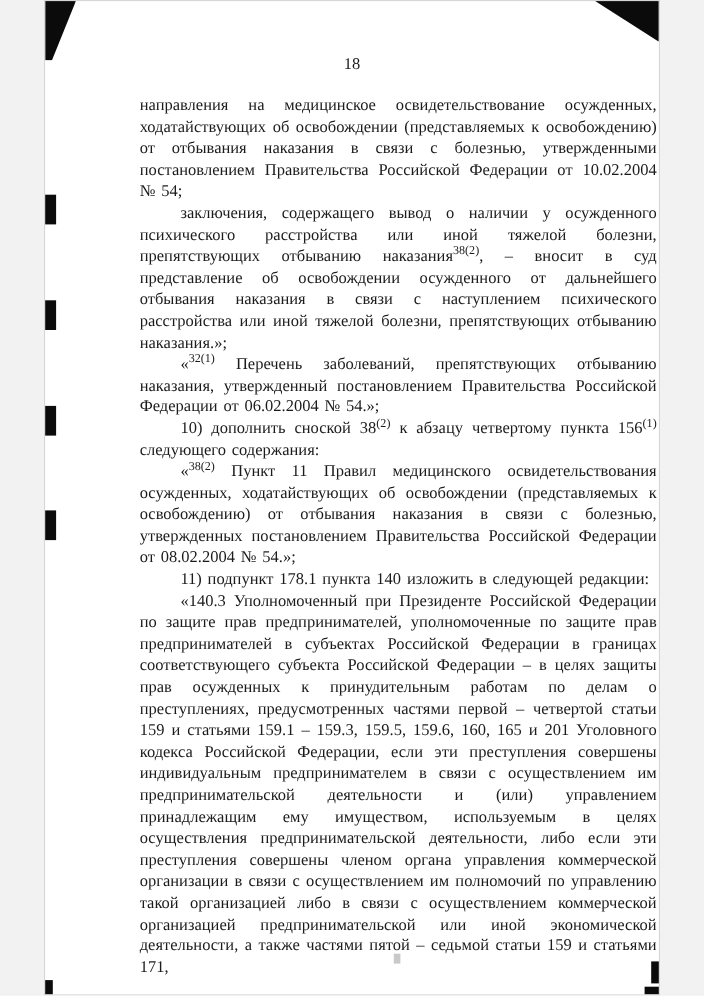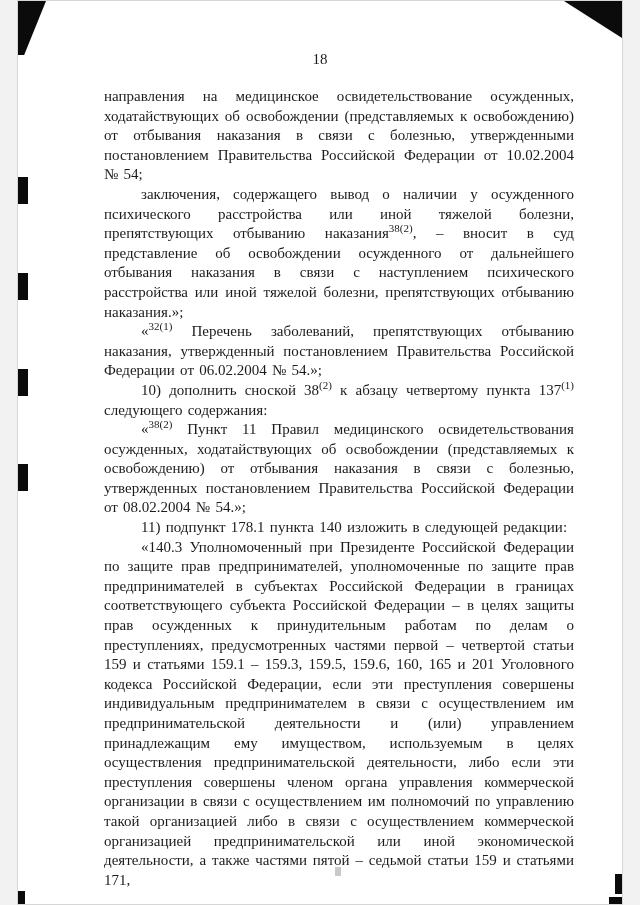--- a/index.html
+++ b/index.html
@@ -1,18 +1,18 @@
 <!DOCTYPE html>
 <html lang="ru"><head>
 <meta charset="utf-8">
 <style>
   html, body { margin: 0; padding: 0; background: #f2f2f2; }
   .page {
     position: relative;
-    width: 606px;
+    width: 560px;
     height: 905px;
     margin: 0 auto;
     background: #ffffff;
     border: 1px solid #d6d6d6;
     box-sizing: border-box;
     overflow: hidden;
     font-family: "Liberation Serif", "DejaVu Serif", serif;
     color: #1b1b1b;
   }
   .page-number {
@@ -71,21 +71,21 @@
 <body>
 
 <div class="page">
 
   <div class="page-number">18</div>
 
   <div class="content">
       <p class="para"><span>направления на медицинское освидетельствование осужденных, ходатайствующих об освобождении (представляемых к освобождению) от отбывания наказания в связи с болезнью, утвержденными постановлением Правительства Российской Федерации от 10.02.2004 № 54;</span></p>
       <p class="para indent"><span>заключения, содержащего вывод о наличии у осужденного психического расстройства или иной тяжелой болезни, препятствующих отбыванию наказания</span><sup>38(2)</sup><span>, – вносит в суд представление об освобождении осужденного от дальнейшего отбывания наказания в связи с наступлением психического расстройства или иной тяжелой болезни, препятствующих отбыванию наказания.»;</span></p>
       <p class="para indent"><span>«</span><sup>32(1)</sup><span> Перечень заболеваний, препятствующих отбыванию наказания, утвержденный постановлением Правительства Российской Федерации от 06.02.2004 № 54.»;</span></p>
-      <p class="para indent"><span>10) дополнить сноской 38</span><sup>(2)</sup><span> к абзацу четвертому пункта 137</span><sup>(1)</sup><span> следующего содержания:</span></p>
+      <p class="para indent"><span>10) дополнить сноской 38</span><sup>(2)</sup><span> к абзацу четвертому пункта 156</span><sup>(1)</sup><span> следующего содержания:</span></p>
       <p class="para indent"><span>«</span><sup>38(2)</sup><span> Пункт 11 Правил медицинского освидетельствования осужденных, ходатайствующих об освобождении (представляемых к освобождению) от отбывания наказания в связи с болезнью, утвержденных постановлением Правительства Российской Федерации от 08.02.2004 № 54.»;</span></p>
       <p class="para indent"><span>11) подпункт 178.1 пункта 140 изложить в следующей редакции:</span></p>
       <p class="para indent"><span>«140.3 Уполномоченный при Президенте Российской Федерации по защите прав предпринимателей, уполномоченные по защите прав предпринимателей в субъектах Российской Федерации в границах соответствующего субъекта Российской Федерации – в целях защиты прав осужденных к принудительным работам по делам о преступлениях, предусмотренных частями первой – четвертой статьи 159 и статьями 159.1 – 159.3, 159.5, 159.6, 160, 165 и 201 Уголовного кодекса Российской Федерации, если эти преступления совершены индивидуальным предпринимателем в связи с осуществлением им предпринимательской деятельности и (или) управлением принадлежащим ему имуществом, используемым в целях осуществления предпринимательской деятельности, либо если эти преступления совершены членом органа управления коммерческой организации в связи с осуществлением им полномочий по управлению такой организацией либо в связи с осуществлением коммерческой организацией предпринимательской или иной экономической деятельности, а также частями пятой – седьмой статьи 159 и статьями 171,</span></p>
     </div>
 
   <div class="mark mark-tl"></div>
   <div class="mark mark-tr"></div>
   <div class="mark tab tab1"></div>
   <div class="mark tab tab2"></div>
   <div class="mark tab tab3"></div>

